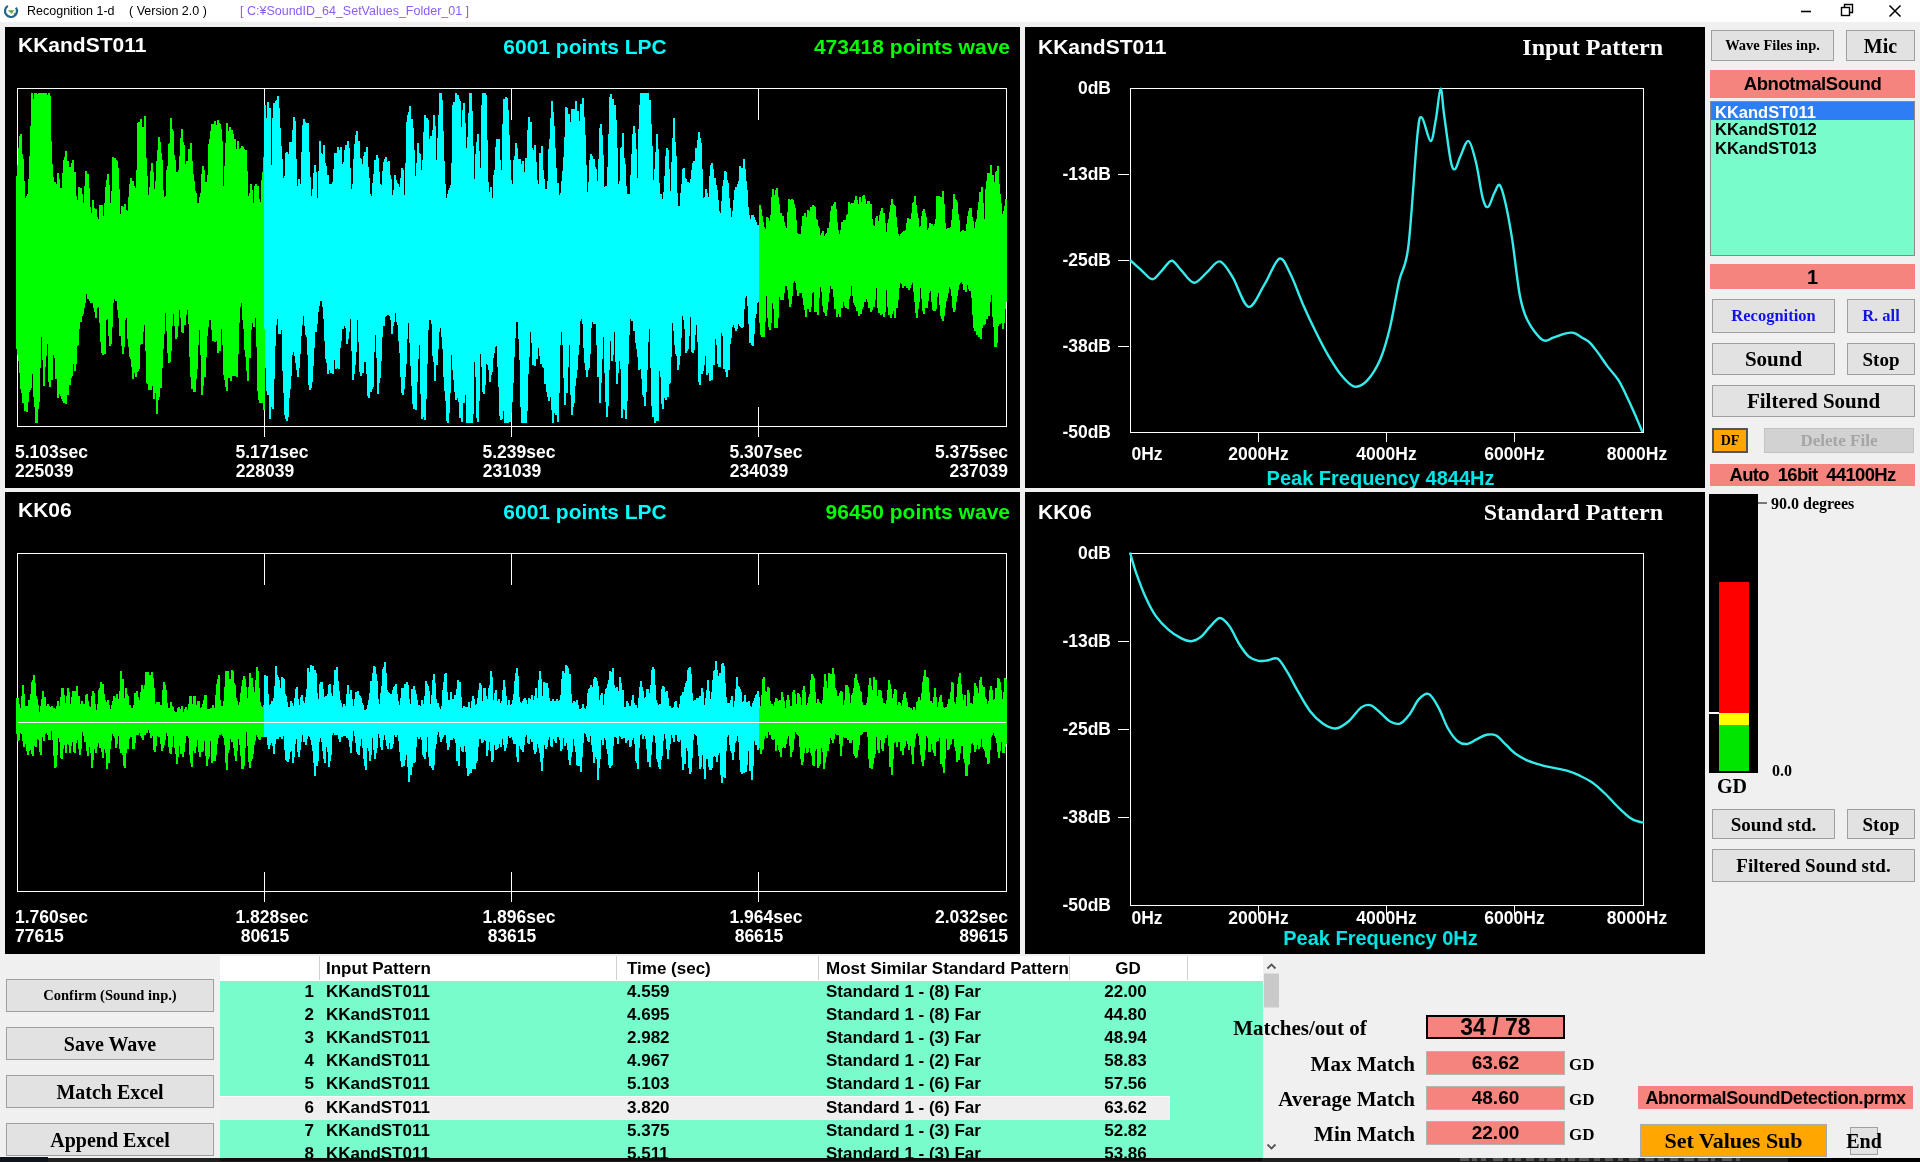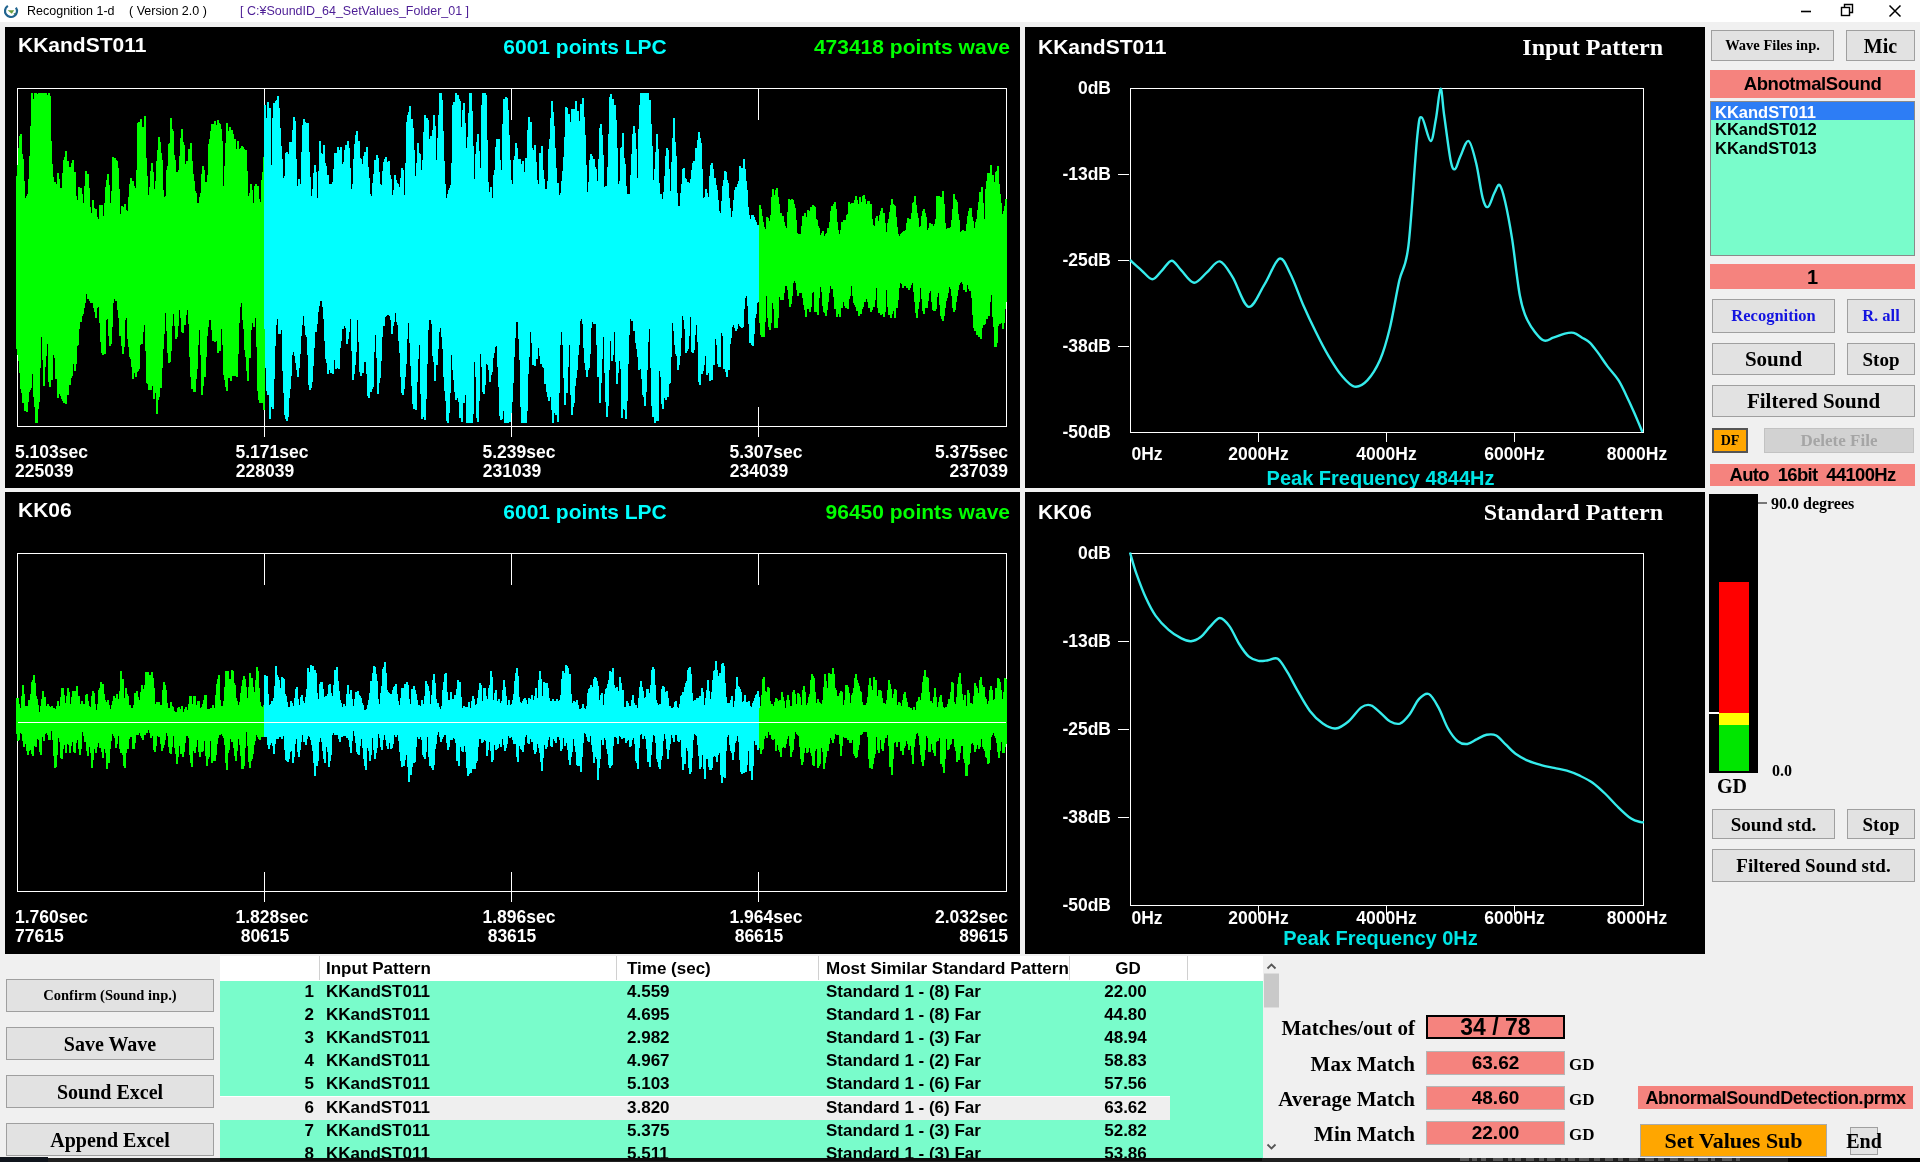--- a/index.html
+++ b/index.html
@@ -11,21 +11,21 @@
  display:flex;align-items:center;justify-content:center;line-height:1}
 </style></head><body>
 <div class="abs" style="left:0;top:0;width:1920px;height:22px;background:#fff"></div>
 <svg class="abs" style="left:3px;top:3px" width="16" height="16" viewBox="0 0 16 16">
  <circle cx="8" cy="8" r="6" fill="none" stroke="#20648f" stroke-width="2.2" stroke-dasharray="28 9" transform="rotate(-35 8 8)"></circle>
  <path d="M4.6 7.2h6.6l-2.4 3.6z" fill="#699e3e"></path>
  <path d="M10.5 10.5l2.6-.8-1.8 2.4z" fill="#3c7a55"></path>
 </svg>
 <div class="abs" style="left:27px;top:4px;font-size:12.5px;color:#000">Recognition 1-d</div>
 <div class="abs" style="left:129px;top:4px;font-size:12.5px;color:#000">( Version 2.0 )</div>
-<div class="abs" style="left:240px;top:4px;font-size:12.5px;color:#4c1d95">[ C:¥SoundID_64_SetValues_Folder_01 ]</div>
+<div class="abs" style="left:240px;top:4px;font-size:12.5px;color:#8b5cf6">[ C:¥SoundID_64_SetValues_Folder_01 ]</div>
 <svg class="abs" style="left:1788px;top:0" width="132" height="22">
  <path d="M13 11.5H23" stroke="#000" stroke-width="1.6"></path>
  <rect x="53.5" y="7.5" width="8" height="8" fill="none" stroke="#000" stroke-width="1.4"></rect>
  <path d="M56.5 7.5V4.5H64.5V12.5H61.5" fill="none" stroke="#000" stroke-width="1.4"></path>
  <path d="M101.5 5.5L112.5 16.5M112.5 5.5L101.5 16.5" stroke="#000" stroke-width="1.5"></path>
 </svg>
 
 <svg style="position:absolute;left:5px;top:27px" width="1015" height="461">
     <rect width="1015" height="461" fill="#000"></rect>
     <rect x="12.5" y="61.5" width="989" height="338" fill="none" stroke="#fff" stroke-width="1"></rect>
@@ -150,21 +150,21 @@
 <div class="abs" style="left:1709px;top:712px;width:10px;height:1.5px;background:#fff"></div>
 <div class="abs" style="left:1758px;top:502px;width:9px;height:1.5px;background:#777"></div>
 <div class="abs" style="left:1771px;top:495px;font-size:16px;font-weight:bold;font-family:'Liberation Serif',serif">90.0 degrees</div>
 <div class="abs" style="left:1772px;top:762px;font-size:16px;font-weight:bold;font-family:'Liberation Serif',serif">0.0</div>
 <div class="abs" style="left:1717px;top:775px;font-size:20px;font-weight:bold;font-family:'Liberation Serif',serif">GD</div>
 <div class="btn" style="left:1712px;top:809px;width:123px;height:30px;font-size:19px">Sound std.</div>
 <div class="btn" style="left:1847px;top:809px;width:68px;height:30px;font-size:19px">Stop</div>
 <div class="btn" style="left:1712px;top:849px;width:203px;height:33px;font-size:19px">Filtered Sound std.</div>
 <div class="btn" style="left:6px;top:979px;width:208px;height:33px;font-size:14.5px">Confirm (Sound inp.)</div>
 <div class="btn" style="left:6px;top:1027px;width:208px;height:33px;font-size:20px">Save Wave</div>
-<div class="btn" style="left:6px;top:1075px;width:208px;height:33px;font-size:20px">Sound Excel</div>
+<div class="btn" style="left:6px;top:1075px;width:208px;height:33px;font-size:20px">Match Excel</div>
 <div class="btn" style="left:6px;top:1123px;width:208px;height:33px;font-size:20px">Append Excel</div>
 <div class="abs" style="left:220px;top:956px;width:1043px;height:204px;background:#fff;overflow:hidden;font-weight:bold;font-size:17px;color:#000">
     <div style="position:absolute;left:0;top:0;width:1043px;height:24.5px;background:#fff">
       <div style="position:absolute;left:99px;top:0;width:1px;height:24px;background:#d0d0d0"></div>
       <div style="position:absolute;left:396px;top:0;width:1px;height:24px;background:#d0d0d0"></div>
       <div style="position:absolute;left:598px;top:0;width:1px;height:24px;background:#d0d0d0"></div>
       <div style="position:absolute;left:849px;top:0;width:1px;height:24px;background:#d0d0d0"></div>
       <div style="position:absolute;left:967px;top:0;width:1px;height:24px;background:#d0d0d0"></div>
       <div style="position:absolute;left:106px;top:3px">Input Pattern</div>
       <div style="position:absolute;left:407px;top:3px">Time (sec)</div>
@@ -228,21 +228,21 @@
       <div style="position:absolute;left:606px;top:1px">Standard 1 - (3) Far</div>
       <div style="position:absolute;left:849px;top:1px;width:113px;text-align:center">53.86</div>
     </div>
   </div>
 <div class="abs" style="left:1263px;top:956px;width:17px;height:204px;background:#f0f0f0"></div>
 <svg class="abs" style="left:1263px;top:956px" width="17" height="204">
     <path d="M4.5 12.5L8.5 8.5L12.5 12.5" fill="none" stroke="#555" stroke-width="1.8"></path>
     <rect x="1" y="17.5" width="15" height="34" fill="#c9c9c9"></rect>
     <path d="M4.5 188.5L8.5 192.5L12.5 188.5" fill="none" stroke="#555" stroke-width="1.8"></path>
   </svg>
-<div class="abs" style="left:1185px;top:1016px;width:230px;text-align:right;font-family:'Liberation Serif',serif;font-weight:bold;font-size:21px">Matches/out of</div>
+<div class="abs" style="left:1185px;top:1016px;width:230px;text-align:center;font-family:'Liberation Serif',serif;font-weight:bold;font-size:21px">Matches/out of</div>
 <div class="pink" style="left:1426px;top:1015px;width:139px;height:24px;font-size:23px;border:2px solid #000000">34 / 78</div>
 <div class="abs" style="left:1185px;top:1051.5px;width:230px;text-align:right;font-family:'Liberation Serif',serif;font-weight:bold;font-size:21px">Max Match</div>
 <div class="pink" style="left:1426px;top:1050.5px;width:139px;height:24px;font-size:19px;border:1px solid #b5b5b5">63.62</div>
 <div class="abs" style="left:1569px;top:1054.5px;font-family:'Liberation Serif',serif;font-weight:bold;font-size:17px">GD</div>
 <div class="abs" style="left:1185px;top:1086.5px;width:230px;text-align:right;font-family:'Liberation Serif',serif;font-weight:bold;font-size:21px">Average Match</div>
 <div class="pink" style="left:1426px;top:1085.5px;width:139px;height:24px;font-size:19px;border:1px solid #b5b5b5">48.60</div>
 <div class="abs" style="left:1569px;top:1089.5px;font-family:'Liberation Serif',serif;font-weight:bold;font-size:17px">GD</div>
 <div class="abs" style="left:1185px;top:1121.5px;width:230px;text-align:right;font-family:'Liberation Serif',serif;font-weight:bold;font-size:21px">Min Match</div>
 <div class="pink" style="left:1426px;top:1120.5px;width:139px;height:24px;font-size:19px;border:1px solid #b5b5b5">22.00</div>
 <div class="abs" style="left:1569px;top:1124.5px;font-family:'Liberation Serif',serif;font-weight:bold;font-size:17px">GD</div>

